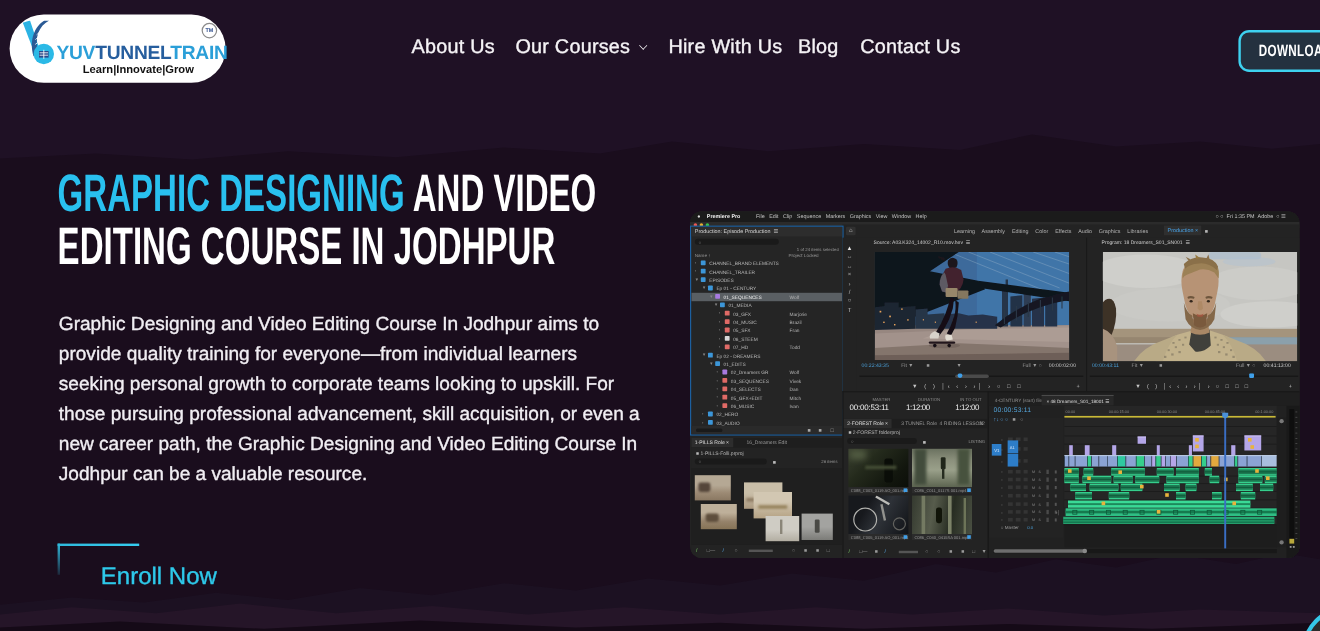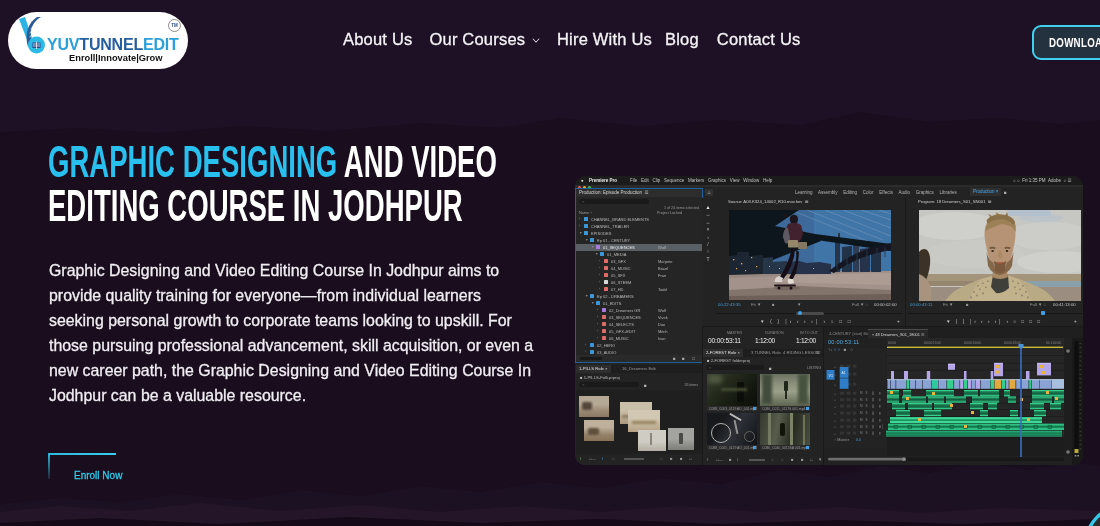--- a/index.html
+++ b/index.html
@@ -11,21 +11,21 @@
   
   .dlbtn{position:absolute;left:1032px;top:25px;width:90px;height:31px;background:#24313f;
          border:2.5px solid #3ed2f0;border-radius:9px;color:#fff;
          font-weight:bold;font-size:13.5px;line-height:31px;padding-left:15px;letter-spacing:.4px;white-space:nowrap;}
   
   h1{position:absolute;left:48px;top:140px;margin:0;color:#fff;font-size:44px;line-height:44px;
      font-weight:bold;transform:scaleX(.626);transform-origin:0 0;white-space:nowrap;letter-spacing:0px;}
   h1 .cy{color:#29c0ef;}
   .para{position:absolute;left:49px;top:258px;color:#f1eef3;font-size:15.9px;line-height:25px;-webkit-text-stroke:0.3px #f1eef3;}
   
-  .enr{position:absolute;left:74px;top:470px;color:#2ec9ea;font-size:10px;-webkit-text-stroke:0.3px #2ec9ea;}
+  .enr{position:absolute;left:84px;top:470px;color:#2ec9ea;font-size:20px;-webkit-text-stroke:0.3px #2ec9ea;}
   
   #win{position:absolute;left:575px;top:176px;width:508px;height:289px;background:#232323;
        border-radius:10px;overflow:hidden;font-family:"Liberation Sans",sans-serif;}
   #win .p{position:absolute;overflow:hidden;}
 </style></head>
 <body>
 
   <svg class="abs" style="left:0;top:0;" width="1100" height="526" viewBox="0 0 1100 526">
     <path d="M0,132 L80,128 160,133 240,126 330,131 420,123 500,128 560,118 640,126 720,120 800,125 860,112 930,122 1000,118 1060,124 1100,120 L1100,0 L0,0 Z" fill="#1f1125"></path>
     <path d="M0,504 L60,498 120,502 180,494 240,500 300,490 360,496 420,486 480,492 540,482 600,488 660,478 720,484 780,470 830,477 880,466 930,473 980,462 1030,470 1070,461 1100,466 L1100,526 L0,526 Z" fill="#1c1122"></path>
@@ -43,22 +43,22 @@
         <line x1="10.4" y1="20" x2="14.5" y2="17"></line>
         <line x1="10.5" y1="16" x2="15" y2="12"></line>
         <line x1="11.5" y1="12" x2="16" y2="8"></line>
       </g>
       <circle cx="17.5" cy="28" r="8.5" fill="#2bb9e6"></circle>
       <rect x="13.5" y="25.5" width="8" height="5.5" fill="#2b4a8a"></rect>
       <line x1="14" y1="27" x2="21" y2="27" stroke="#fff" stroke-width="0.7"></line>
       <line x1="14" y1="29" x2="21" y2="29" stroke="#fff" stroke-width="0.7"></line>
       <line x1="17.5" y1="24.5" x2="17.5" y2="32" stroke="#fff" stroke-width="0.7"></line>
     </svg>
-    <div style="position:absolute;left:39px;top:24px;font-weight:bold;font-size:16px;letter-spacing:-.2px;white-space:nowrap;"><span style="color:#2b9fd8;">YUV</span><span style="color:#265e9e;">TUNNEL</span><span style="color:#2b9fd8;">EDIT</span></div>
-    <div style="position:absolute;left:61px;top:40.5px;font-weight:bold;font-size:9.3px;color:#111;letter-spacing:0px;">Enroll|Innovate|Grow</div>
+    <div style="position:absolute;left:39px;top:24px;font-weight:bold;font-size:16px;letter-spacing:-.2px;white-space:nowrap;"><span style="color:#2b9fd8;">YUV</span><span style="color:#265e9e;">TUNNEL</span><span style="color:#2b9fd8;">TRAIN</span></div>
+    <div style="position:absolute;left:61px;top:40.5px;font-weight:bold;font-size:9.3px;color:#111;letter-spacing:0px;">Learn|Innovate|Grow</div>
     <div style="position:absolute;left:160px;top:7px;width:11px;height:11px;border:1px solid #8a8a8a;border-radius:50%;color:#2b4a8a;font-size:4.5px;font-weight:bold;text-align:center;line-height:11px;">TM</div>
   </div>
   <div class="nav"><span style="margin-right:17px;">About Us</span><span style="margin-right:17px;">Our Courses <i style="display:inline-block;width:7px;height:7px;border-right:1.7px solid #fff;border-bottom:1.7px solid #fff;transform:rotate(45deg) scale(.6);margin-left:2px;margin-bottom:2px;"></i></span><span style="margin-right:13px;">Hire With Us</span><span style="margin-right:18px;">Blog</span><span>Contact Us</span></div>
   <div class="dlbtn"><span style="display:inline-block;transform:scaleX(.72);transform-origin:0 50%;">DOWNLOAD APP</span></div>
 
   <h1><span class="cy">GRAPHIC DESIGNING</span> AND VIDEO<br>EDITING COURSE IN JODHPUR</h1>
   <div class="para">Graphic Designing and Video Editing Course In Jodhpur aims to<br>
 provide quality training for everyone—from individual learners<br>
 seeking personal growth to corporate teams looking to upskill. For<br>
 those pursuing professional advancement, skill acquisition, or even a<br>

